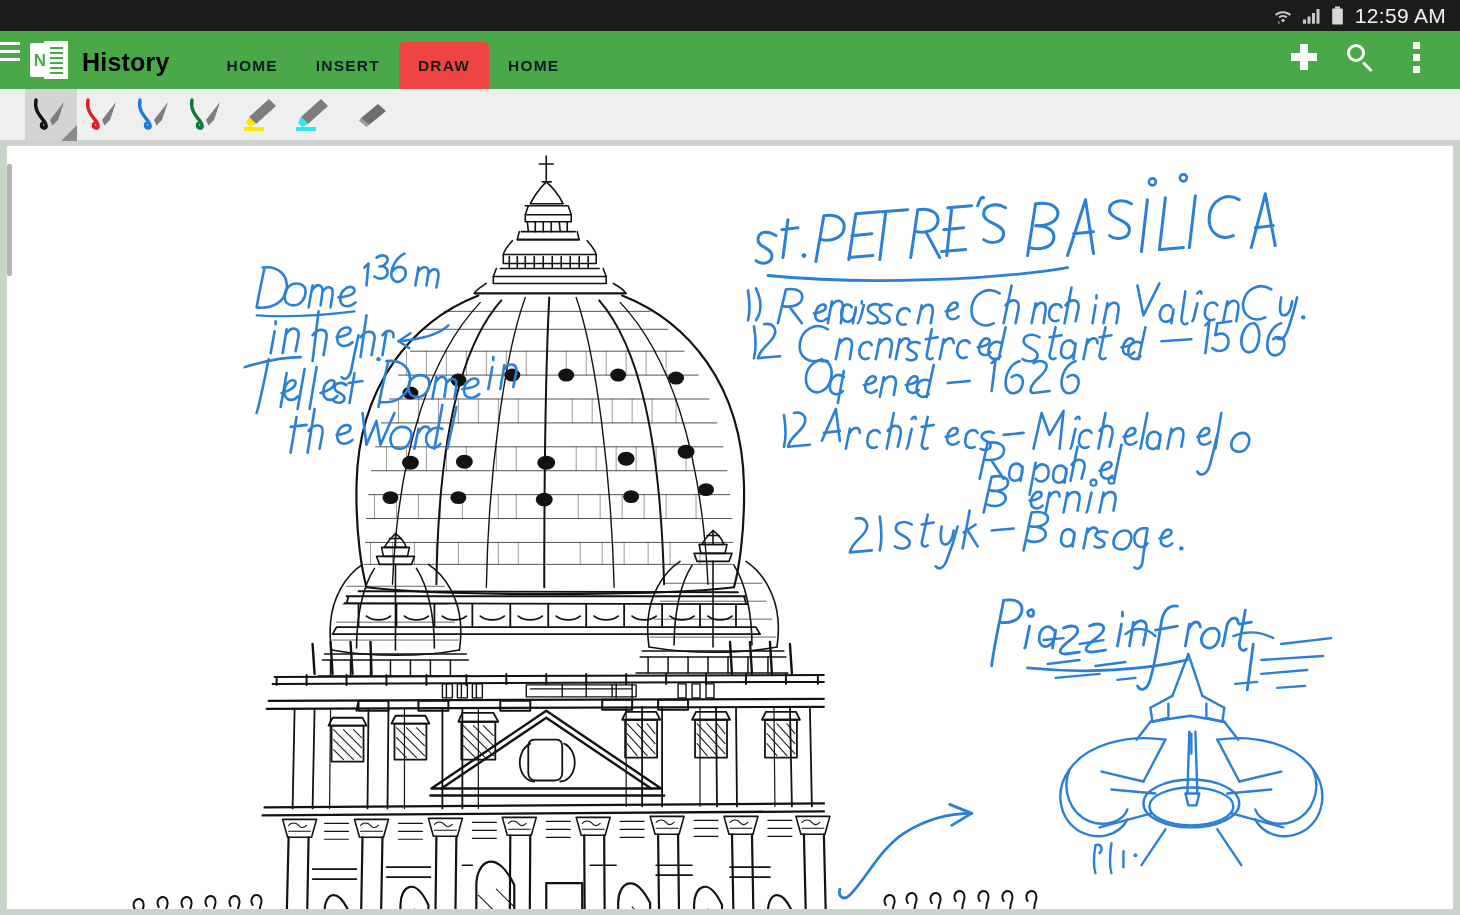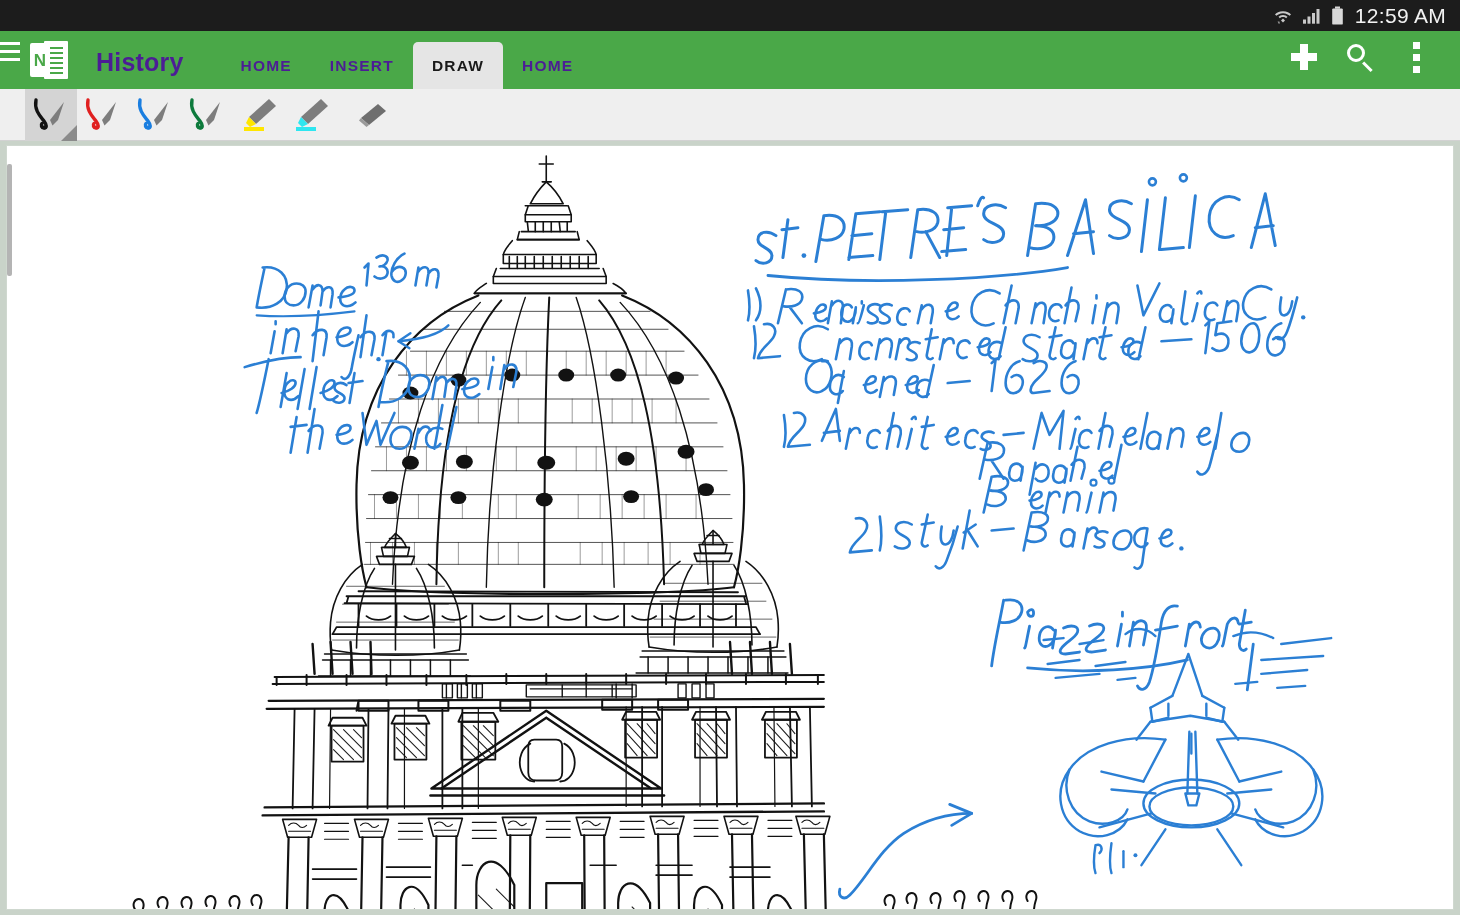--- a/index.html
+++ b/index.html
@@ -50,30 +50,30 @@
   .note-logo .tab {
     position: absolute; left: 0; top: 2px; width: 20px; height: 34px;
     background: #ffffff; border-radius: 2px 0 0 2px;
     display:flex; align-items:center; justify-content:center;
   }
   .note-logo .tab span {
     color: #4aa848; font-weight: bold; font-size: 17px; line-height: 1;
     font-family: "Liberation Sans", sans-serif;
   }
   .doc-title {
-    color: #4c1d95; font-size: 25px; font-weight: bold;
-    margin-left: 28px; margin-bottom: 12px; letter-spacing: .2px;
+    color: #000000; font-size: 25px; font-weight: bold;
+    margin-left: 14px; margin-bottom: 12px; letter-spacing: .2px;
   }
   .tabs { display: flex; align-items: flex-end; margin-left: 38px; }
   .tab-item {
-    color: #4c1d95; font-size: 15.5px; font-weight: bold; letter-spacing: 1.2px;
+    color: #0f172a; font-size: 15.5px; font-weight: bold; letter-spacing: 1.2px;
     padding: 0 19px; height: 46px; line-height: 46px; white-space: nowrap;
   }
   .tab-item.active {
-    background: #e5e5e5; color: #1a1a1a;
+    background: #ef4444; color: #1a1a1a;
     border-radius: 5px 5px 0 0; height: 47px; line-height: 47px;
   }
   .appbar-actions {
     margin-left: auto; display: flex; align-items: center;
     height: 58px; padding-bottom: 6px; padding-right: 16px;
   }
   .act { width: 56px; height: 46px; display:flex; align-items:center; justify-content:center; }
   .plus-icon { position: relative; width: 26px; height: 26px; }
   .plus-icon i:first-child {
     position:absolute; left: 0; top: 9px; width: 26px; height: 8px; background:#fff;

